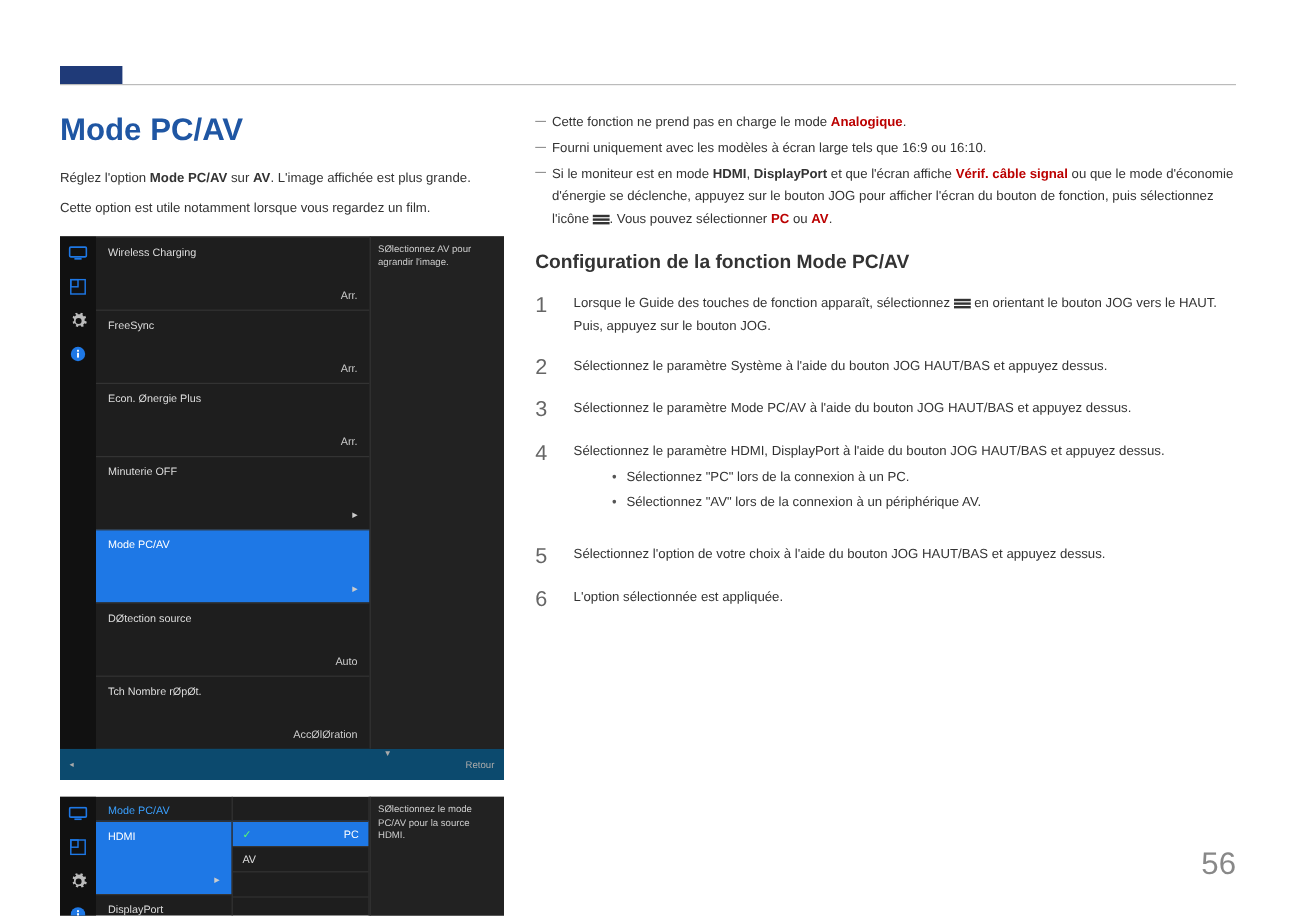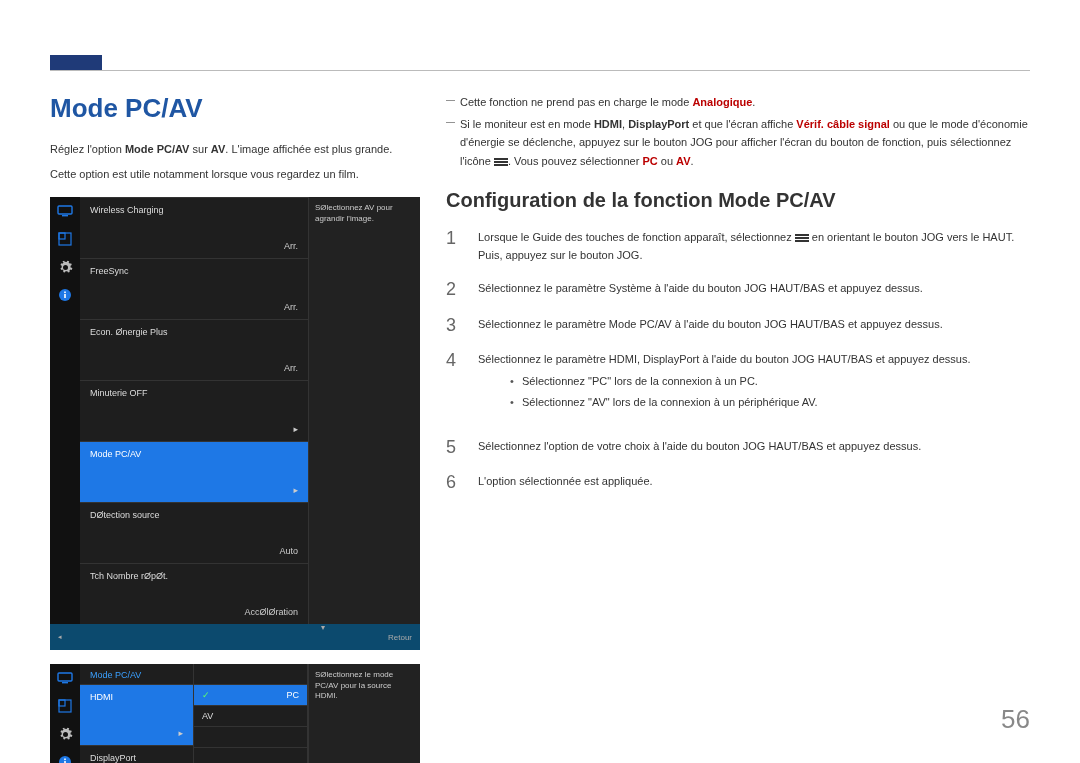--- a/index.html
+++ b/index.html
@@ -113,21 +113,21 @@
   .dash-list .red { color:#b00; font-weight:700; }
   .dash-list .b { font-weight:700; }
   .small-menu-icon {
     display:inline-block; width:14px; height:8px; position:relative; top:1px;
     background:
       linear-gradient(#333,#333) 0 0/14px 2px no-repeat,
       linear-gradient(#333,#333) 0 3px/14px 2px no-repeat,
       linear-gradient(#333,#333) 0 6px/14px 2px no-repeat;
   }
   h2.subtitle {
-    font-size:20px;
+    font-size:16px;
     font-weight:600;
     color:#333;
     margin-bottom:16px;
   }
   ol.steps { list-style:none; counter-reset: step; }
   ol.steps > li {
     counter-increment: step;
     display:flex;
     gap:18px;
     margin-bottom:14px;
@@ -311,20 +311,21 @@
       </div>
     </div>
 
     <hr class="note-hr">
     <p class="footnote">• <span>L'image affichée peut varier en fonction du modèle.</span></p>
   </div>
 
   <div class="col-right">
     <ul class="dash-list" id="dash-list">
         <li><span>Cette fonction ne prend pas en charge le mode </span><span class="red">Analogique</span><span>.</span></li>
+        <li><span>Fourni uniquement avec les modèles à écran large tels que 16:9 ou 16:10.</span></li>
         <li><span>Si le moniteur est en mode </span><span class="b">HDMI</span><span>, </span><span class="b">DisplayPort</span><span> et que l'écran affiche </span><span class="red">Vérif. câble signal</span><span> ou que le mode d'économie d'énergie se déclenche, appuyez sur le bouton JOG pour afficher l'écran du bouton de fonction, puis sélectionnez l'icône </span><span class="small-menu-icon"></span><span>. Vous pouvez sélectionner </span><span class="red">PC</span><span> ou </span><span class="red">AV</span><span>.</span></li>
       </ul>
     <h2 class="subtitle">Configuration de la fonction Mode PC/AV</h2>
     <ol class="steps" id="steps">
         <li>
           <div class="step-body"><span>Lorsque le Guide des touches de fonction apparaît, sélectionnez </span><span class="small-menu-icon"></span><span> en orientant le bouton JOG vers le HAUT. Puis, appuyez sur le bouton JOG.</span></div>
         </li>
         <li>
           <div class="step-body"><span>Sélectionnez le paramètre </span><span class="red">Système</span><span> à l'aide du bouton JOG HAUT/BAS et appuyez dessus.</span></div>
         </li>

